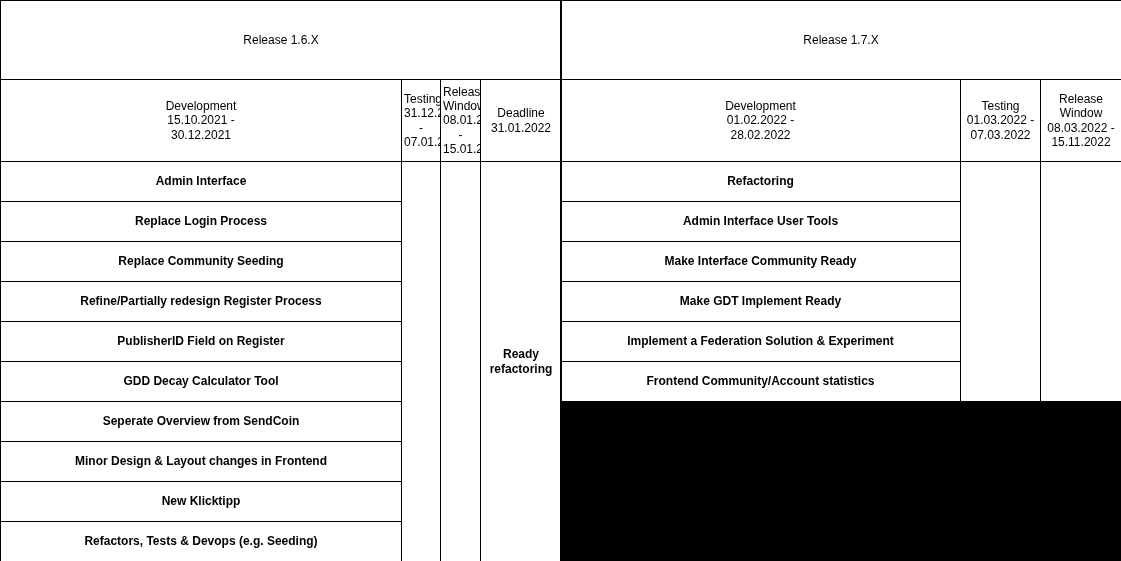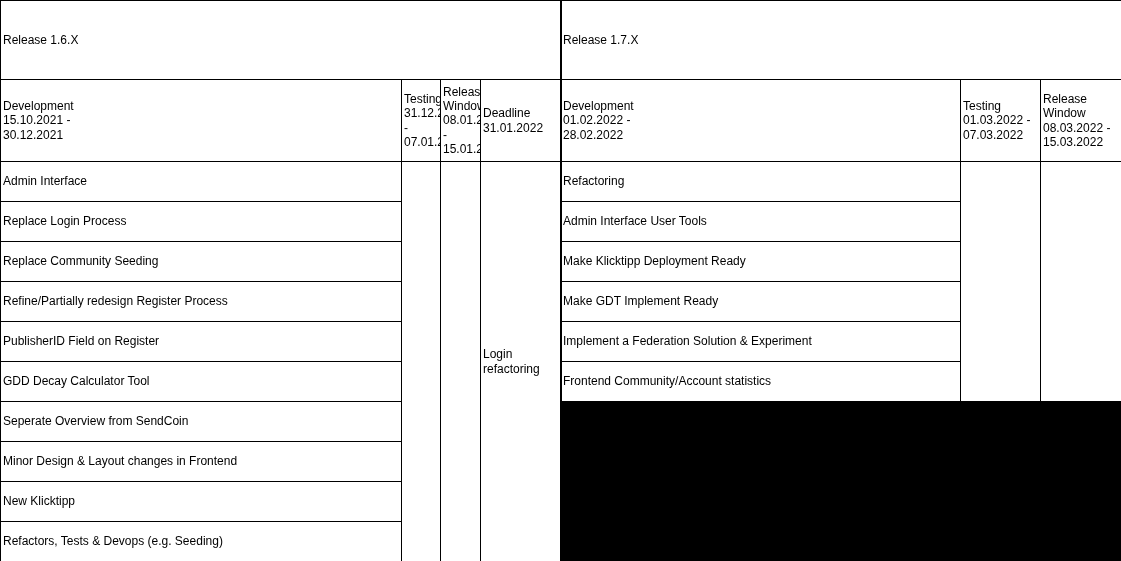--- a/index.html
+++ b/index.html
@@ -9,30 +9,30 @@
     font-family: "Liberation Sans", sans-serif;
     color: #000000;
   }
   .canvas { position: relative; width: 1121px; height: 561px; background: #ffffff; }
   table.tbl {
     position: absolute; top: 0;
     border-collapse: collapse; table-layout: fixed;
   }
   table.tbl td {
     border: 1px solid #000000;
-    vertical-align: middle;
+    text-align: center; vertical-align: middle;
     font-size: 12px; line-height: 1.18;
     padding: 0 2px; overflow: hidden;
     color: #000000;
   }
   .tbl-left  { left: 0;     width: 561px; }
   .tbl-right { left: 560px; width: 561px; border-radius: 23px; }
   tr.r-title { height: 79px; }
   tr.r-head  { height: 82px; }
-  tr.r-task  { height: 40px; }
+  tr.r-task  { height: 40px; font-weight: bold; }
   tr.r-blackout { height: 160px; }
   td.pre   { white-space: pre-line; }
   td.small { font-size: 8px; line-height: 1.25; }
   td.blackout { background: #000000; }
 </style>
 </head>
 <body>
 
 <div class="canvas">
 
@@ -60,21 +60,21 @@
 08.01.2022
 -
 15.01.2022</td>
         <td class="pre">Deadline
 31.01.2022</td>
       </tr>
       <tr class="r-task">
         <td>Admin Interface</td>
         <td rowspan="10"></td>
         <td rowspan="10"></td>
-        <td rowspan="10" class="pre">Login
+        <td rowspan="10" class="pre">Ready
 refactoring</td>
       </tr>
       <tr class="r-task">
           <td>Replace Login Process</td>
         </tr>
       <tr class="r-task">
           <td>Replace Community Seeding</td>
         </tr>
       <tr class="r-task">
           <td>Refine/Partially redesign Register Process</td>
@@ -113,32 +113,32 @@
       <tr class="r-head">
         <td class="pre">Development
 01.02.2022 -
 28.02.2022</td>
         <td class="pre">Testing
 01.03.2022 -
 07.03.2022</td>
         <td class="pre">Release
 Window
 08.03.2022 -
-15.03.2022</td>
+15.11.2022</td>
       </tr>
       <tr class="r-task">
         <td>Refactoring</td>
         <td rowspan="6"></td>
         <td rowspan="6"></td>
       </tr>
       <tr class="r-task">
           <td>Admin Interface User Tools</td>
         </tr>
       <tr class="r-task">
-          <td>Make Klicktipp Deployment Ready</td>
+          <td>Make Interface Community Ready</td>
         </tr>
       <tr class="r-task">
           <td>Make GDT Implement Ready</td>
         </tr>
       <tr class="r-task">
           <td>Implement a Federation Solution &amp; Experiment</td>
         </tr>
       <tr class="r-task">
           <td>Frontend Community/Account statistics</td>
         </tr>

